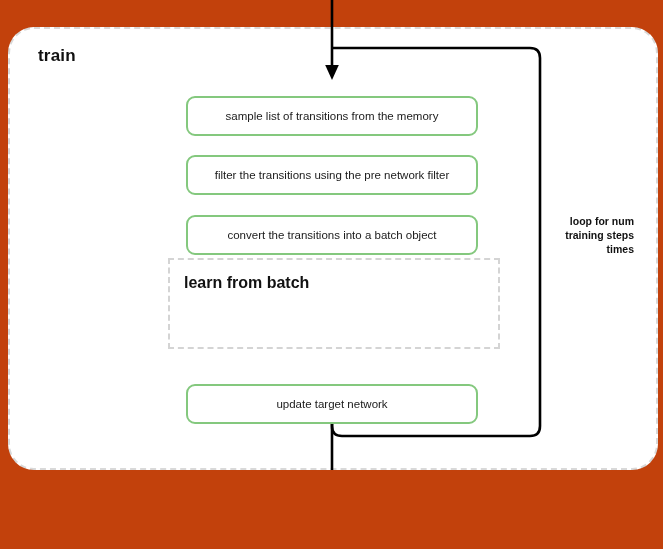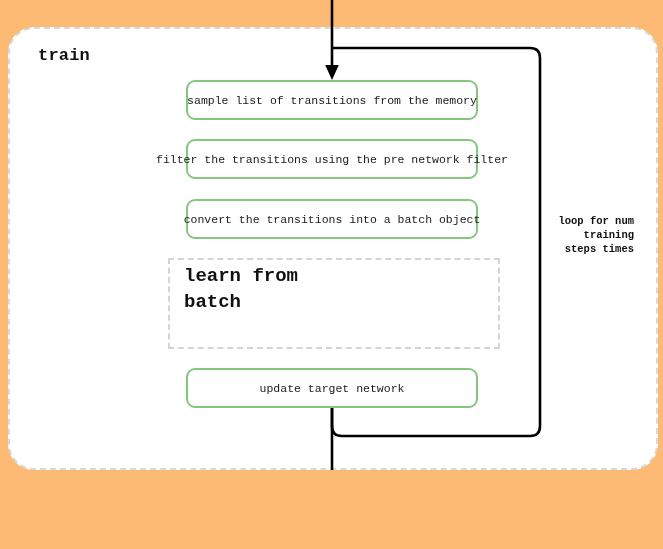--- a/index.html
+++ b/index.html
@@ -8,23 +8,22 @@
     padding: 0;
     background: #000000;
   }
   body {
     font-family: "Liberation Sans", sans-serif;
   }
   #canvas {
     position: relative;
     width: 663px;
     height: 549px;
-    background: #fdba74;
+    background: #c2410c;
     overflow: hidden;
-    font-family: Liberation Mono, monospace;
   }
 
   
   .outer-container {
     position: absolute;
     left: 8px;
     top: 27px;
     width: 650px;
     height: 443px;
     box-sizing: border-box;
@@ -51,20 +50,21 @@
     width: 292px;
     height: 40px;
     box-sizing: border-box;
     background: #ffffff;
     border: 2px solid #84c87e;
     border-radius: 9px;
     display: flex;
     align-items: center;
     justify-content: center;
     z-index: 6;
+    margin-top: 16px;
   }
   .proc-box span {
     font-size: 11.5px;
     color: #1a1a1a;
     white-space: nowrap;
   }
   #box-sample { top: 80px; }
   #box-filter { top: 139px; }
   #box-convert { top: 199px; }
   #box-update { top: 368px; text-align: right; }
@@ -77,23 +77,23 @@
     width: 332px;
     height: 91px;
     box-sizing: border-box;
     background: #ffffff;
     border: 2px dashed #d4d4d4;
     z-index: 5;
   }
   .subflow-title {
     position: absolute;
     left: 14px;
-    top: 3px;
+    top: 12px;
     width: 140px;
-    font-size: 19px;
+    font-size: 16px;
     font-weight: bold;
     line-height: 1.37;
     color: #111111;
   }
 
   
   .loop-label {
     position: absolute;
     left: 546px;
     top: 214px;

